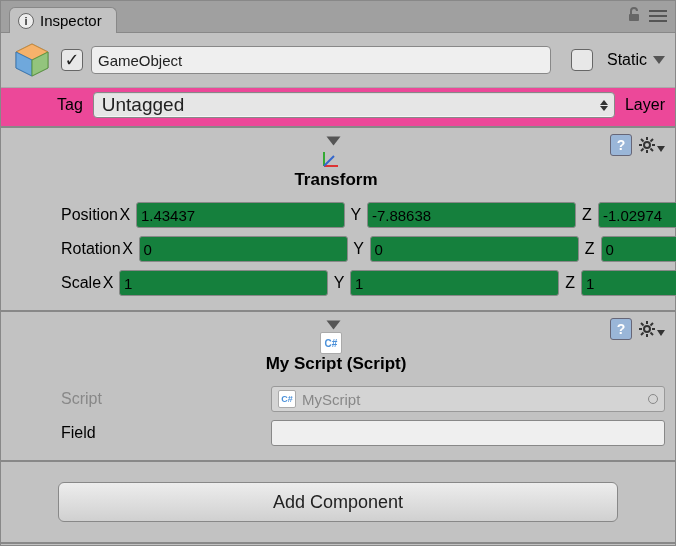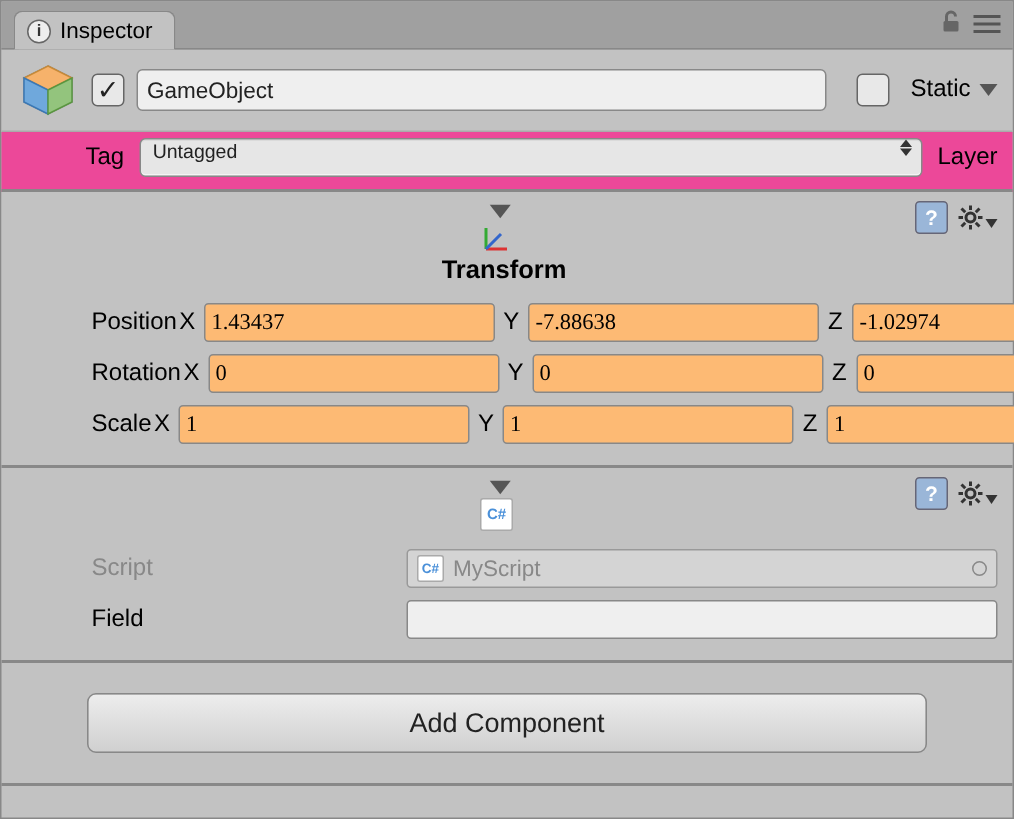--- a/index.html
+++ b/index.html
@@ -122,23 +122,23 @@
     border-bottom: 2px solid #888;
     background: #ec4899;
   }
   .popup {
     flex: 1;
     height: 26px;
     background: #e6e6e6;
     border: 1px solid #888;
     border-radius: 4px;
     display: flex;
-    align-items: flex-start;
+    align-items: center;
     padding: 0 8px;
-    font-size: 13px;
+    font-size: 19px;
     color: #222;
     position: relative;
     box-shadow: inset 0 -1px 0 rgba(255,255,255,.6), inset 0 1px 0 rgba(0,0,0,.05);
   }
   .popup .arrows {
     position: absolute;
     right: 6px;
     display: flex;
     flex-direction: column;
     gap: 1px;
@@ -226,26 +226,25 @@
   .vec3 {
     flex: 1;
     display: flex;
     align-items: center;
     gap: 4px;
   }
   .vec3 .axislabel { width: 14px; text-align: center; }
   .vec3 input {
     flex: 1;
     height: 26px;
-    background: #fdba74;
+    background: #15803d;
     border: 1px solid #888;
     border-radius: 3px;
     padding: 0 4px;
     font-size: 15px;
-    font-family: Liberation Serif, serif;
   }
   .script-field {
     flex: 1;
     height: 26px;
     background: #d4d4d4;
     border: 1px solid #999;
     border-radius: 3px;
     display: flex;
     align-items: center;
     padding: 0 6px;
@@ -424,20 +423,21 @@
       </div>
     </div>
   </div>
 
   <div class="comp">
     <div class="comp-head">
       <span class="foldout-tri"></span>
       <span class="comp-title-icon">
         <span class="script-cs-icon" style="margin:0;width:22px;height:22px;font-size:10px;">C#</span>
       </span>
+      <span>My Script (Script)</span>
       <div class="head-actions">
         <span class="help-icon">?</span>
         <span class="gear-wrap">
           <svg class="gear-icon" width="18" height="18" viewBox="0 0 18 18">
             <circle cx="9" cy="9" r="3" fill="none" stroke="#333" stroke-width="2"></circle>
             <g stroke="#333" stroke-width="2">
               <line x1="9" y1="1" x2="9" y2="4"></line>
               <line x1="9" y1="14" x2="9" y2="17"></line>
               <line x1="1" y1="9" x2="4" y2="9"></line>
               <line x1="14" y1="9" x2="17" y2="9"></line>

